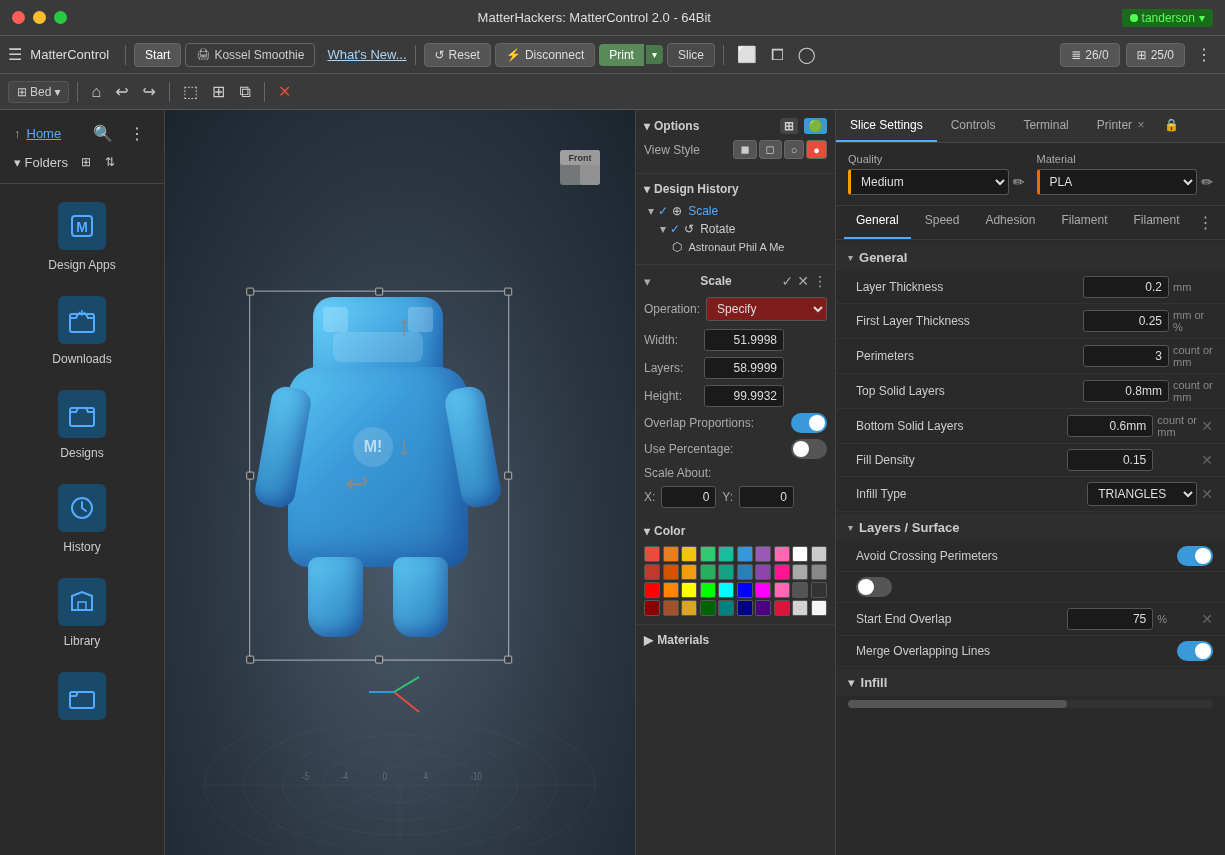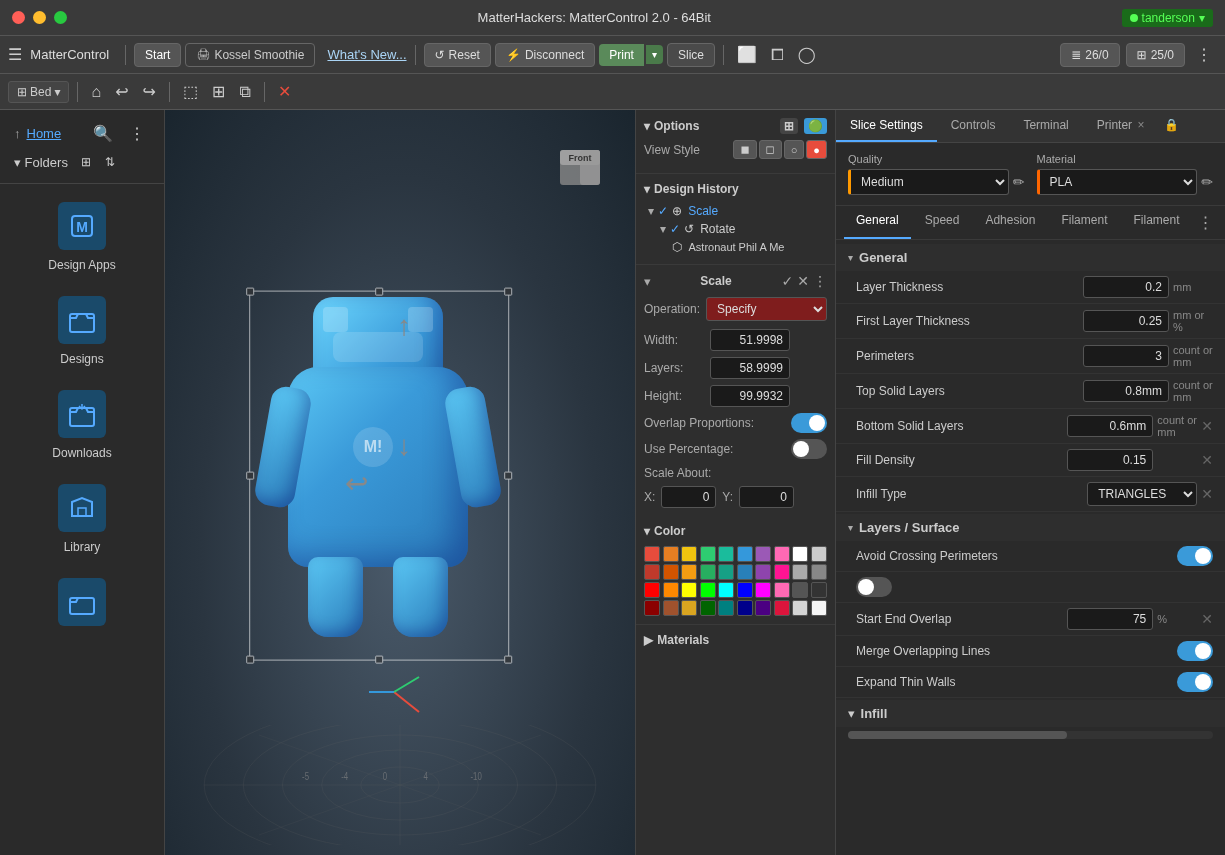--- a/index.html
+++ b/index.html
@@ -58,21 +58,21 @@
     .section-header { display: flex; align-items: center; gap: 4px; color: #ccc; font-size: 12px; font-weight: 600; cursor: pointer; margin-bottom: 6px; }
     .tree-item { display: flex; align-items: center; gap: 4px; padding: 2px 4px; font-size: 12px; color: #ccc; cursor: pointer; }
     .tree-indent { padding-left: 16px; }
     .tree-indent2 { padding-left: 28px; }
 
     .scale-section { padding: 8px; }
     .scale-header { display: flex; align-items: center; justify-content: space-between; margin-bottom: 8px; }
     .scale-title { color: #ccc; font-size: 12px; font-weight: 600; }
     .scale-controls { display: flex; gap: 4px; }
     .sc-btn { background: transparent; border: none; color: #aaa; cursor: pointer; font-size: 14px; }
-    .field-row { display: flex; align-items: center; gap: 6px; margin-bottom: 6px; }
+    .field-row { display: flex; align-items: center; margin-bottom: 6px; }
     .field-label { color: #aaa; font-size: 12px; width: 60px; }
     .field-input { background: #1a1a1a; border: 1px solid #555; color: #ddd; padding: 3px 6px; border-radius: 3px; width: 80px; font-size: 12px; text-align: right; }
     .operation-row { display: flex; align-items: center; gap: 6px; margin-bottom: 8px; }
     .op-label { color: #aaa; font-size: 12px; }
     .op-select { background: #7f1d1d; border: 1px solid #555; color: #ddd; padding: 3px 6px; border-radius: 3px; font-size: 12px; flex: 1; }
     .toggle-row { display: flex; align-items: center; justify-content: space-between; margin-bottom: 6px; }
     .toggle-label { color: #aaa; font-size: 12px; }
     .toggle { width: 36px; height: 20px; background: #3a9ad9; border-radius: 10px; position: relative; cursor: pointer; }
     .toggle.off { background: #555; }
     .toggle-knob { width: 16px; height: 16px; background: #fff; border-radius: 50%; position: absolute; top: 2px; right: 2px; }
@@ -268,33 +268,42 @@
               <text x="14" y="20" text-anchor="middle" fill="#5af" font-size="14" font-weight="bold">M</text>
             </svg>
         </div>
         <span class="sidebar-label">Design Apps</span>
       </div>
       <div class="sidebar-item">
         <div class="sidebar-icon blue">
           <svg width="28" height="28" viewBox="0 0 28 28">
               <rect x="2" y="8" width="24" height="18" rx="2" fill="none" stroke="#5af" stroke-width="2"></rect>
               <path d="M2 12 L8 12 L10 8 L18 8 L20 12 L26 12" stroke="#5af" stroke-width="2" fill="none"></path>
+              <path d="M14 8 L14 4 M11 6 L14 9 L17 6" stroke="#5af" stroke-width="1.5" fill="none"></path>
             </svg>
         </div>
-        <span class="sidebar-label">Designs</span>
+        <span class="sidebar-label">Downloads</span>
       </div>
       <div class="sidebar-item">
         <div class="sidebar-icon blue">
           <svg width="28" height="28" viewBox="0 0 28 28">
               <rect x="2" y="8" width="24" height="18" rx="2" fill="none" stroke="#5af" stroke-width="2"></rect>
               <path d="M2 12 L8 12 L10 8 L18 8 L20 12 L26 12" stroke="#5af" stroke-width="2" fill="none"></path>
-              <path d="M14 8 L14 4 M11 6 L14 9 L17 6" stroke="#5af" stroke-width="1.5" fill="none"></path>
             </svg>
         </div>
-        <span class="sidebar-label">Downloads</span>
+        <span class="sidebar-label">Designs</span>
+      </div>
+      <div class="sidebar-item">
+        <div class="sidebar-icon blue">
+          <svg width="28" height="28" viewBox="0 0 28 28">
+              <circle cx="14" cy="14" r="10" fill="none" stroke="#5af" stroke-width="2"></circle>
+              <path d="M14 8 L14 14 L18 17" stroke="#5af" stroke-width="2" fill="none" stroke-linecap="round"></path>
+            </svg>
+        </div>
+        <span class="sidebar-label">History</span>
       </div>
       <div class="sidebar-item">
         <div class="sidebar-icon blue">
           <svg width="28" height="28" viewBox="0 0 28 28">
               <path d="M4 22 L4 8 L14 4 L24 8 L24 22 Z" fill="none" stroke="#5af" stroke-width="2"></path>
               <rect x="10" y="14" width="8" height="8" fill="none" stroke="#5af" stroke-width="1.5"></rect>
             </svg>
         </div>
         <span class="sidebar-label">Library</span>
       </div>
@@ -663,26 +672,20 @@
           <button class="setting-x">✕</button>
         </div>
 
         <div class="setting-row">
           <span class="setting-label">Merge Overlapping Lines</span>
           <div class="setting-toggle">
             <div class="setting-toggle-knob"></div>
           </div>
         </div>
 
-        <div class="setting-row">
-          <span class="setting-label">Expand Thin Walls</span>
-          <div class="setting-toggle">
-            <div class="setting-toggle-knob"></div>
-          </div>
-        </div>
       </div>
 
       <div class="settings-group">
         <div class="infill-header">
           <span class="arrow">▾</span>
           <span class="group-title">Infill</span>
         </div>
 
         <div style="height:8px;background:#333;border-radius:4px;margin:4px 12px;">
           <div style="width:60%;height:100%;background:#555;border-radius:4px;"></div>

